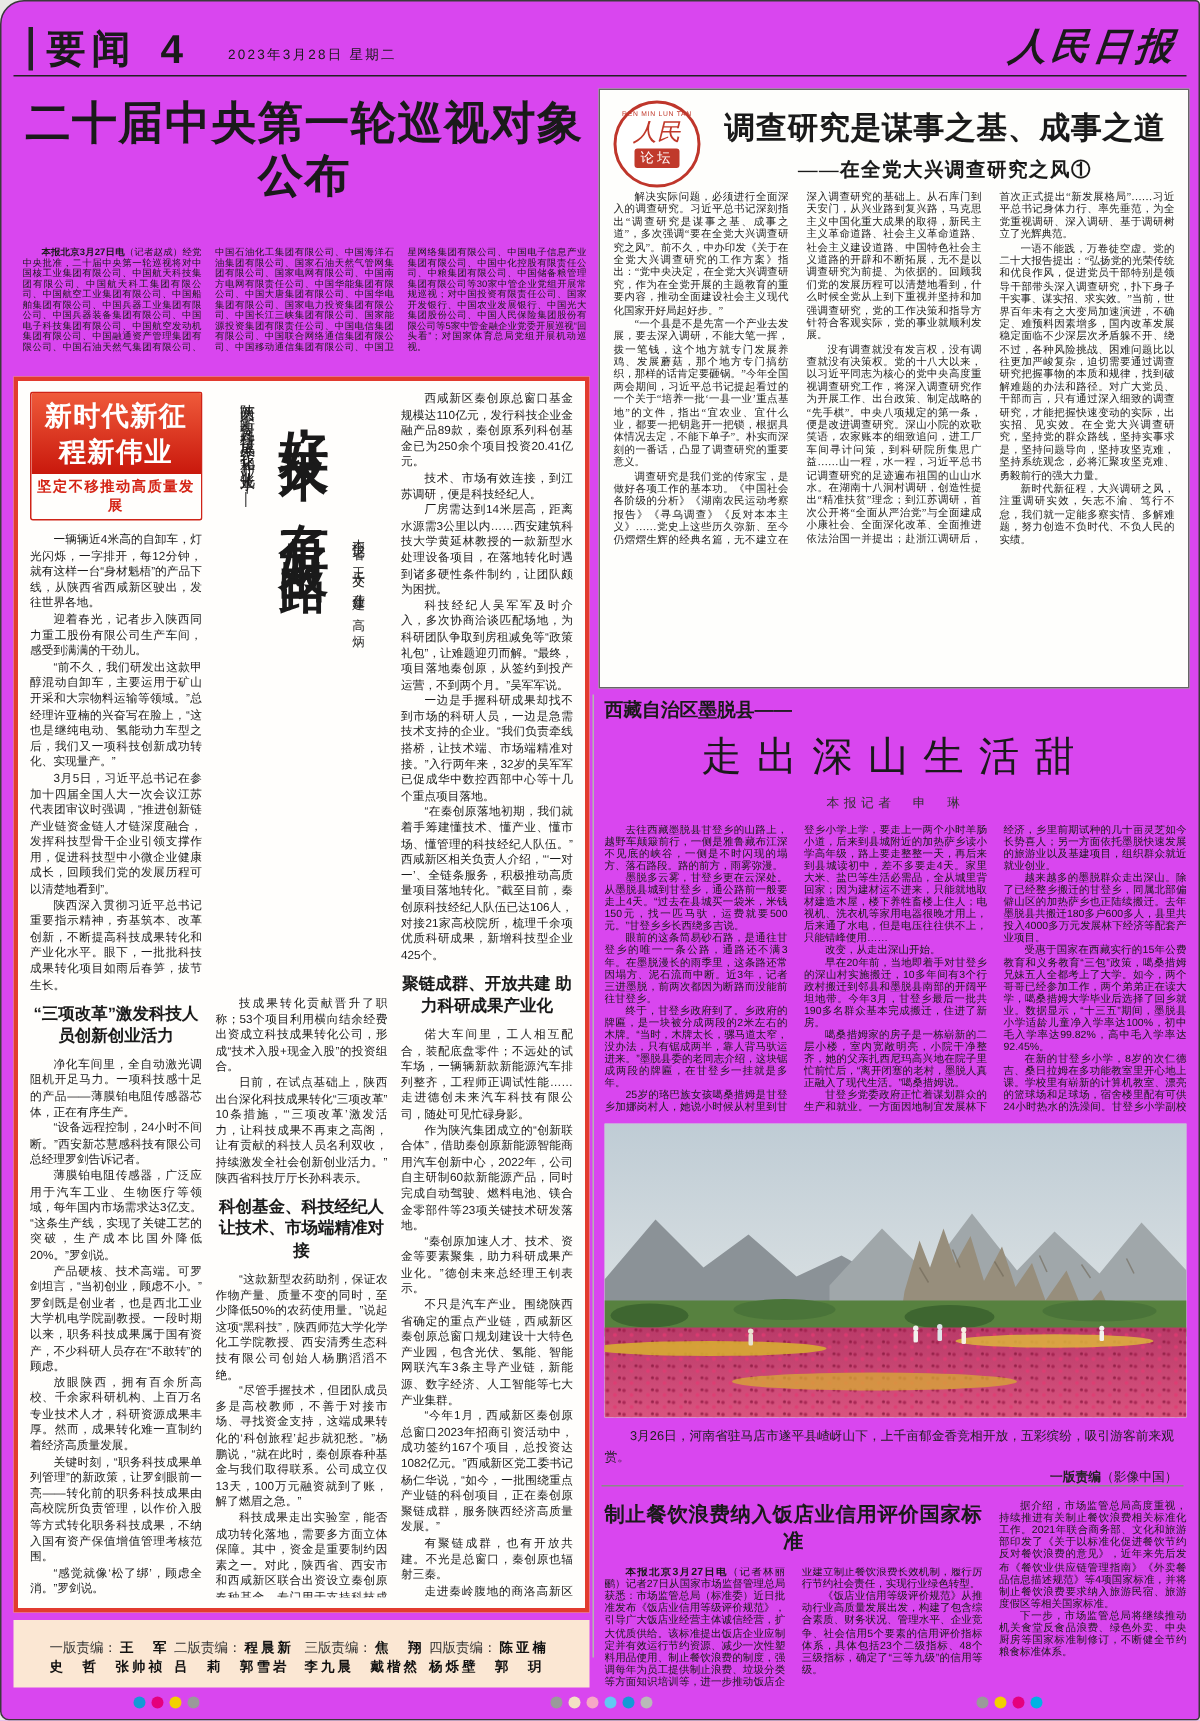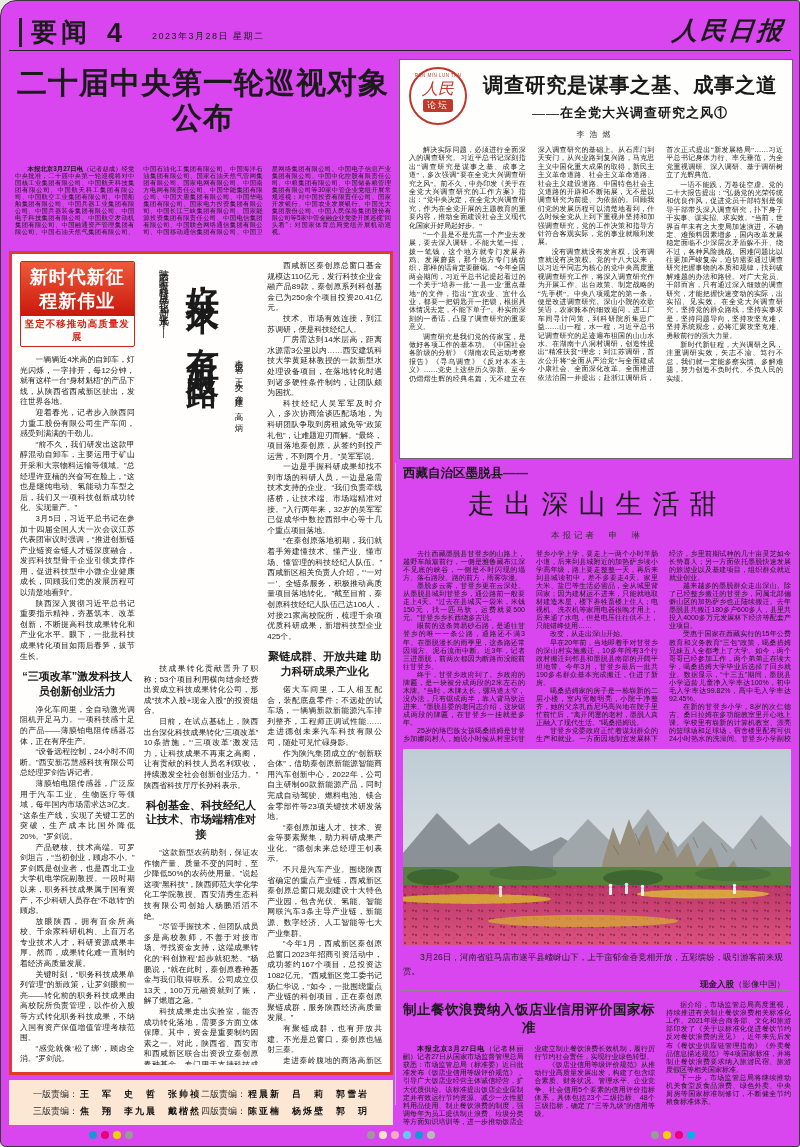--- a/index.html
+++ b/index.html
@@ -66,21 +66,21 @@
   .bottom-rule{position:absolute;left:400px;right:10px;top:989px;border-top:1px solid #8a8a86;}
   
   .standard{position:absolute;left:402px;top:997px;width:388px;height:116px;display:flex;gap:11px;}
   .standard-main{width:252px;flex:none;}
   .standard h2{font-size:13.5px;text-align:center;margin:3px 0 8px;letter-spacing:.5px;font-weight:900;}
   .standard-cols{column-count:2;column-gap:11px;height:82px;overflow:hidden;}
   .standard .para{font-size:7px;line-height:1.16;text-align:justify;text-indent:2em;margin:0;}
   .standard-side{flex:1;overflow:hidden;padding-top:3px;}
   
   .footerbox{position:absolute;left:8px;top:1079px;width:384px;height:45px;background:#fbe7d3;
-             display:flex;flex-direction:column;justify-content:center;gap:4px;padding:12px 24px;box-sizing:border-box;}
+             display:flex;flex-direction:row;justify-content:center;gap:4px;padding:12px 24px;box-sizing:border-box;}
   .frow{display:flex;justify-content:space-between;font-size:9px;color:#333;}
   .fentry b{margin-left:2px;letter-spacing:2px;color:#111;}
   .dots{position:absolute;bottom:7px;display:flex;gap:4px;}
   .dots .dot{width:8px;height:8px;border-radius:50%;}
   .dots-left{left:88px;}
   .dots-center{left:366px;}
   .dots-right{left:650px;}
 </style>
 </head>
 <body>
@@ -107,21 +107,20 @@
       <div class="forum-logo">
         <div class="logo-arc">REN MIN LUN TAN</div>
         <div class="logo-zh1">人民</div>
         <div class="logo-zh2">论坛</div>
       </div>
       <div class="forum-titles">
         <div class="forum-title">调查研究是谋事之基、成事之道</div>
         <div class="forum-sub">——在全党大兴调查研究之风①</div>
       </div>
     </div>
-    <div class="forum-author">李浩燃</div>
     <div class="forum-body">
         <div class="para">解决实际问题，必须进行全面深入的调查研究。习近平总书记深刻指出“调查研究是谋事之基、成事之道”，多次强调“要在全党大兴调查研究之风”。前不久，中办印发《关于在全党大兴调查研究的工作方案》指出：“党中央决定，在全党大兴调查研究，作为在全党开展的主题教育的重要内容，推动全面建设社会主义现代化国家开好局起好步。”</div>
         <div class="para">“一个县是不是先富一个产业去发展，要去深入调研，不能大笔一挥，拨一笔钱，这个地方就专门发展养鸡、发展蘑菇，那个地方专门搞纺织，那样的话肯定要砸锅。”今年全国两会期间，习近平总书记提起看过的一个关于“培养一批‘一县一业’重点基地”的文件，指出“宜农业、宜什么业，都要一把钥匙开一把锁，根据具体情况去定，不能下单子”。朴实而深刻的一番话，凸显了调查研究的重要意义。</div>
         <div class="para">调查研究是我们党的传家宝，是做好各项工作的基本功。《中国社会各阶级的分析》《湖南农民运动考察报告》《寻乌调查》《反对本本主义》……党史上这些历久弥新、至今仍熠熠生辉的经典名篇，无不建立在深入调查研究的基础上。从石库门到天安门，从兴业路到复兴路，马克思主义中国化重大成果的取得，新民主主义革命道路、社会主义革命道路、社会主义建设道路、中国特色社会主义道路的开辟和不断拓展，无不是以调查研究为前提、为依据的。回顾我们党的发展历程可以清楚地看到，什么时候全党从上到下重视并坚持和加强调查研究，党的工作决策和指导方针符合客观实际，党的事业就顺利发展。</div>
         <div class="para">没有调查就没有发言权，没有调查就没有决策权。党的十八大以来，以习近平同志为核心的党中央高度重视调查研究工作，将深入调查研究作为开展工作、出台政策、制定战略的“先手棋”。中央八项规定的第一条，便是改进调查研究。深山小院的欢歌笑语，农家账本的细致追问，进工厂车间寻计问策，到科研院所集思广益……山一程，水一程，习近平总书记调查研究的足迹遍布祖国的山山水水。在湖南十八洞村调研，创造性提出“精准扶贫”理念；到江苏调研，首次公开将“全面从严治党”与全面建成小康社会、全面深化改革、全面推进依法治国一并提出；赴浙江调研后，首次正式提出“新发展格局”……习近平总书记身体力行、率先垂范，为全党重视调研、深入调研、基于调研树立了光辉典范。</div>
         <div class="para">一语不能践，万卷徒空虚。党的二十大报告提出：“弘扬党的光荣传统和优良作风，促进党员干部特别是领导干部带头深入调查研究，扑下身子干实事、谋实招、求实效。”当前，世界百年未有之大变局加速演进，不确定、难预料因素增多，国内改革发展稳定面临不少深层次矛盾躲不开、绕不过，各种风险挑战、困难问题比以往更加严峻复杂，迫切需要通过调查研究把握事物的本质和规律，找到破解难题的办法和路径。对广大党员、干部而言，只有通过深入细致的调查研究，才能把握快速变动的实际，出实招、见实效。在全党大兴调查研究，坚持党的群众路线，坚持实事求是，坚持问题导向，坚持攻坚克难，坚持系统观念，必将汇聚攻坚克难、勇毅前行的强大力量。</div>
         <div class="para">新时代新征程，大兴调研之风，注重调研实效，矢志不渝、笃行不怠，我们就一定能多察实情、多解难题，努力创造不负时代、不负人民的实绩。</div>
       </div>
   </div>
 
@@ -257,21 +256,21 @@
         <g fill="#f2f2ee">
             <rect x="330" y="138" width="3" height="7" rx="1"></rect>
             <circle cx="331.5" cy="136.5" r="1.7"></circle>
           </g>
       </g>
     </svg>
   </div>
   <div class="caption">
     <div class="cap-text">3月26日，河南省驻马店市遂平县嵖岈山下，上千亩郁金香竞相开放，五彩缤纷，吸引游客前来观赏。</div>
     <div class="credit">
-      <b>现金入股</b><span>（影像中国）</span>
+      <b>一版责编</b><span>（影像中国）</span>
     </div>
   </div>
 
   <div class="bottom-rule"></div>
 
   <div class="standard">
     <div class="standard-main">
       <h2>制止餐饮浪费纳入饭店业信用评价国家标准</h2>
       <div class="standard-cols">
           <div class="para"><b>本报北京3月27日电</b>（记者林丽鹂）记者27日从国家市场监督管理总局获悉：市场监管总局（标准委）近日批准发布《饭店业信用等级评价规范》，引导广大饭店业经营主体诚信经营，扩大优质供给。该标准提出饭店企业应制定并有效运行节约资源、减少一次性塑料用品使用、制止餐饮浪费的制度，强调每年为员工提供制止浪费、垃圾分类等方面知识培训等，进一步推动饭店企业建立制止餐饮浪费长效机制，履行厉行节约社会责任，实现行业绿色转型。</div>

